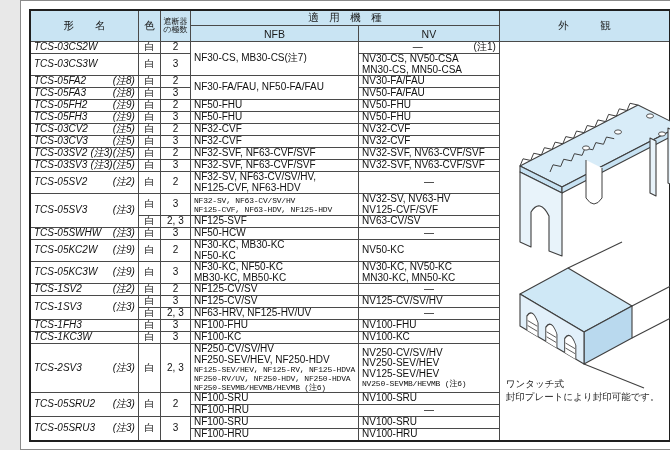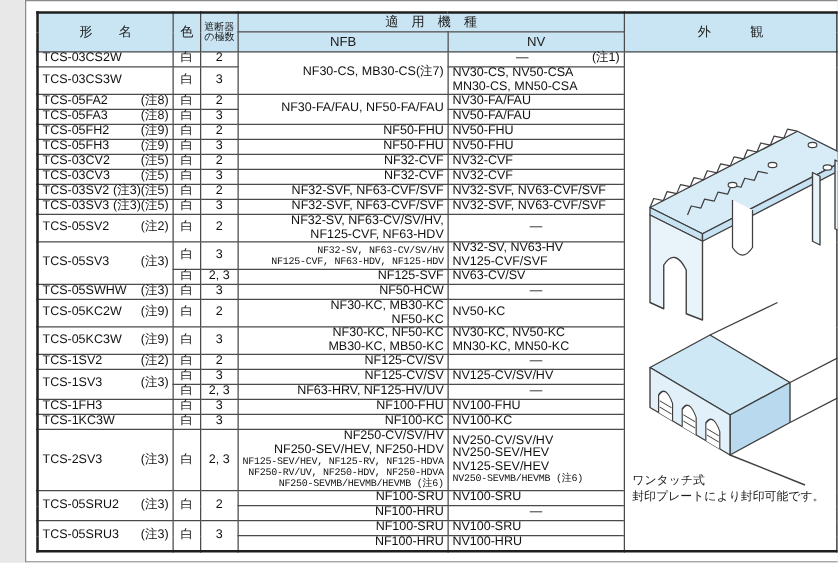--- a/index.html
+++ b/index.html
@@ -19,24 +19,24 @@
     background:#c9e4f3;font-weight:normal;font-size:10.5px;
     padding:0 2px;text-align:center;color:#1a1a1a;
   }
   .spec thead tr.h1 th{height:15px;}
   .spec thead tr.h2 th{height:16px;}
   .poles-h{font-size:8px;line-height:8.5px;}
   .spec tbody td{
     font-size:10px;line-height:10.5px;padding:0 3px;height:12px;
     vertical-align:middle;background:#fff;
   }
-  .col-name{width:117px;}
+  .col-name{width:117px;font-style:italic;}
   .col-color{width:23px;text-align:center;padding:0 1px;}
   .col-poles{width:33px;text-align:center;padding:0 1px;}
-  .col-nfb{width:143px;text-align:right;}
+  .col-nfb{width:143px;}
   .col-nv{width:143px;}
   .col-app{width:195px;}
   td.col-color,td.col-poles{text-align:center;}
   td.dash-cell{text-align:center;}
   .name-flex{display:flex;justify-content:space-between;align-items:center;}
   .sm{font-size:8px;line-height:9px;letter-spacing:-0.2px;white-space:nowrap;font-family:Liberation Mono, monospace;}
   td.col-nfb div,td.col-nv div{white-space:nowrap;}
   td.appearance{position:relative;vertical-align:top;padding:0;font-family:Liberation Mono, monospace;}
   #appearance-content{position:absolute;inset:0;}
   #appearance-content svg{position:absolute;left:2px;}

